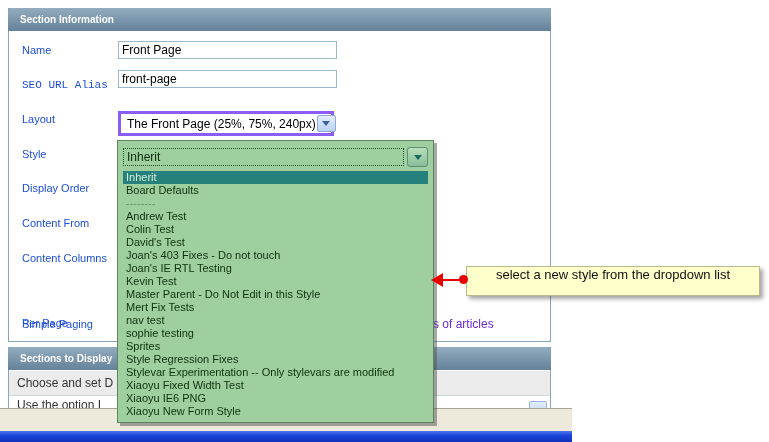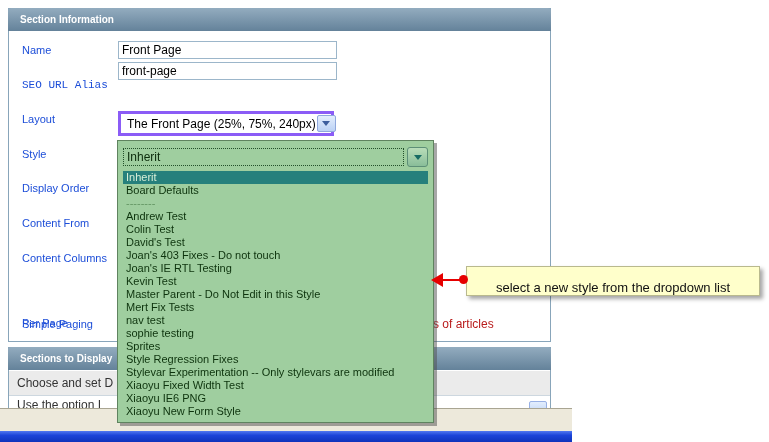--- a/index.html
+++ b/index.html
@@ -59,21 +59,21 @@
   .dd-btn .tri{border-top-color:#176b63;}
   .dd-list{
     position:absolute;left:5px;top:30px;right:5px;bottom:3px;
     font-size:11px;color:#0d330d;overflow:hidden;
   }
   .dd-item{height:13px;line-height:13px;padding-left:3px;white-space:nowrap;cursor:default;}
   .dd-item.highlighted{background:var(--highlight_bg,#26807c);color:#d8efd8;}
   .dd-item.separator{color:#639663;}
 
   
-  #articles-note{position:absolute;left:433px;top:317px;font-size:12px;color:#b91c1c;z-index:1;white-space:nowrap;}
+  #articles-note{position:absolute;left:433px;top:317px;font-size:12px;color:#6d28d9;z-index:1;white-space:nowrap;}
 
   
   .desc-row{
     position:absolute;left:0;top:23px;right:0;height:24px;background:#ebebeb;
     font-size:12px;color:#333;line-height:24px;padding-left:8px;white-space:nowrap;overflow:hidden;
   }
   .opt-row{
     position:absolute;left:0;top:47px;right:0;height:15px;background:#fff;
     border-top:1px solid #cdd7df;font-size:12px;color:#333;
     padding:2px 0 0 8px;white-space:nowrap;overflow:hidden;
@@ -96,21 +96,21 @@
     background:linear-gradient(180deg,#5077f0,var(--taskbar_blue,#1a43d8) 40%,#0f33bb);
     z-index:5;
   }
 
   
   #callout{
     position:absolute;left:466px;top:266px;width:292px;height:28px;
     background:var(--callout_bg,#ffffcb);
     border:1px solid #b9b98e;
     box-shadow:3px 3px 4px rgba(0,0,0,.35);
-    z-index:20;display:flex;align-items:flex-end;justify-content:center;
+    z-index:20;display:flex;align-items:flex-start;justify-content:center;
     font-size:13px;color:#111;white-space:nowrap;
   }
   #callout-line{position:absolute;left:438px;top:279px;width:30px;height:2px;background:var(--arrow_red,#e60000);z-index:20;}
   #callout-arrowhead{
     position:absolute;left:431px;top:273px;width:0;height:0;
     border-top:7px solid transparent;border-bottom:7px solid transparent;
     border-right:12px solid var(--arrow_red,#e60000);z-index:21;
   }
   #callout-dot{position:absolute;left:459px;top:275px;width:9px;height:9px;border-radius:50%;background:var(--arrow_red,#e60000);z-index:21;}
 </style>
@@ -119,21 +119,21 @@
 
 <div class="panel" id="panel-section-info">
   <div class="panel-header">
     <span>Section Information</span>
   </div>
 
   <span class="lbl" style="top:35px;">Name</span>
   <input class="txt" style="top: 32px;" value="Front Page">
 
   <span class="lbl" style="top:70px;font-family:Liberation Mono, monospace;">SEO URL Alias</span>
-  <input class="txt" style="top: 53px;" value="front-page">
+  <input class="txt" style="top: 61px;" value="front-page">
 
   <span class="lbl" style="top:104px;">Layout</span>
   <div class="xp-select" style="top:102px;">
     <span class="sel-text">The Front Page (25%, 75%, 240px)</span>
     <span class="xp-btn">
       <span class="tri"></span>
     </span>
   </div>
 
   <span class="lbl" style="top:139px;">Style</span>

